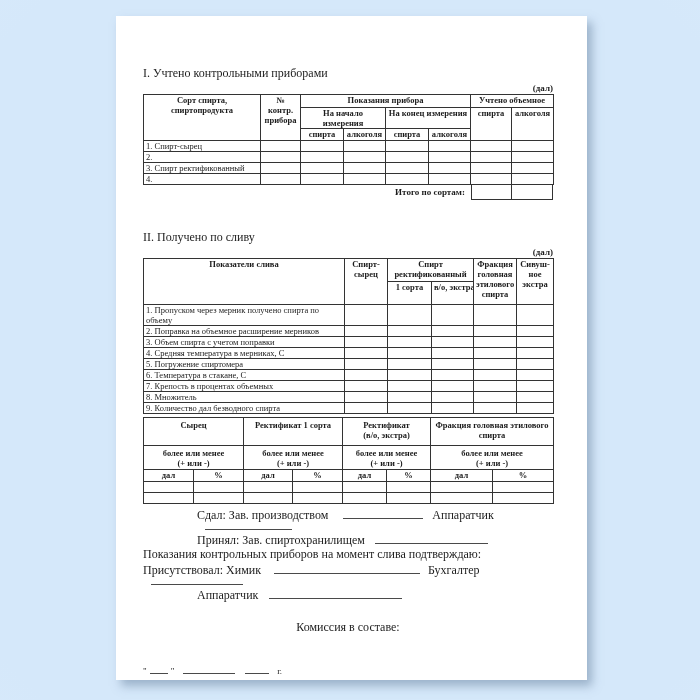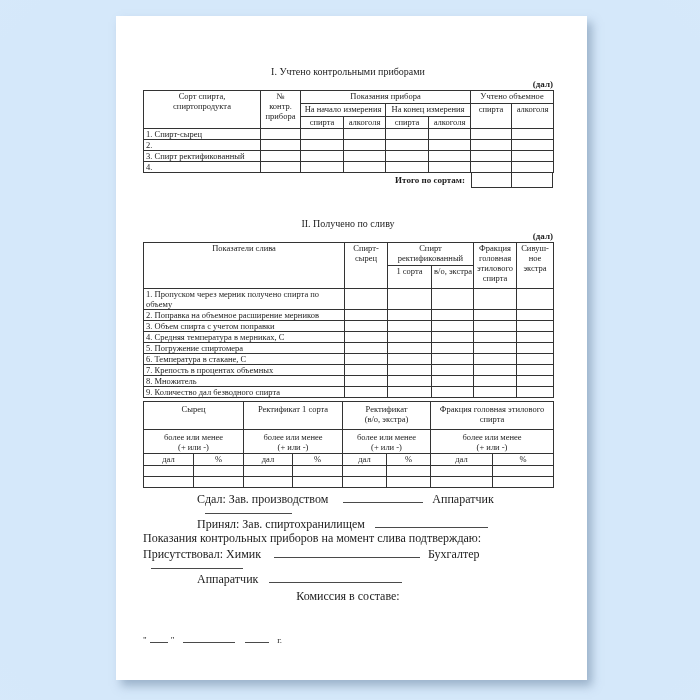--- a/index.html
+++ b/index.html
@@ -9,25 +9,25 @@
     font-family:"Liberation Serif","DejaVu Serif",serif;
     color:#1c1c1c;
     position:relative;
   }
   .page {
     position:absolute; left:116px; top:16px; width:471px; height:664px;
     background:#ffffff;
     box-shadow:5px 6px 9px rgba(100,125,155,0.5);
     padding:0 34px 0 27px;
   }
-  .title { text-align:center; font-size:10px; }
+  .title { text-align:left; font-size:12px; }
   .unit  { text-align:right; font-size:9px; margin-top:2px;font-weight:bold; }
   table.frm { border-collapse:collapse; table-layout:fixed; width:410px; font-size:8.5px; line-height:1.18; }
   table.frm td { border:1px solid #333; padding:0 2px; vertical-align:top; overflow:hidden; }
-  td.ctr { text-align:center; }
+  td.ctr { text-align:center;font-weight:bold; }
   td.mid { vertical-align:middle; }
   .pre { white-space:pre-line; }
   .nowrap { white-space:nowrap; }
   .totals { display:flex; justify-content:flex-end; margin-top:-1px; font-size:9px;font-weight:bold; }
   .totals .t-label { line-height:16px; padding-right:6px; }
   .totals .t-cell { height:16px; border:1px solid #333; background:#fff; }
   .totals .t-cell.c1 { width:41px; }
   .totals .t-cell.c2 { width:42px; margin-left:-1px; }
   .sig { font-size:12px; line-height:11px; }
   .sig-line { margin-bottom:3px; }
@@ -314,21 +314,21 @@
     <div class="sig-line" style="margin-top:5px">
       <span>Присутствовал: Химик</span>
       <span class="u" style="width:146px;margin-left:10px"></span>
       <span style="margin-left:5px">Бухгалтер</span>
       <span class="u" style="width:92px;margin-left:8px"></span>
     </div>
     <div class="sig-line ind">
       <span>Аппаратчик</span>
       <span class="u" style="width:133px;margin-left:8px"></span>
     </div>
-    <div class="sig-line ctr-line" style="margin-top:6px">
+    <div class="sig-line ctr-line" style="margin-top:21px">
       <span>Комиссия в составе:</span>
     </div>
   </div>
 
   <div class="date-line">
     <span>"</span><span class="u" style="width:18px"></span><span>"</span>
     <span class="u" style="width:52px;margin-left:6px"></span>
     <span class="u" style="width:24px;margin-left:5px"></span>
     <span style="margin-left:3px">г.</span>
   </div>

